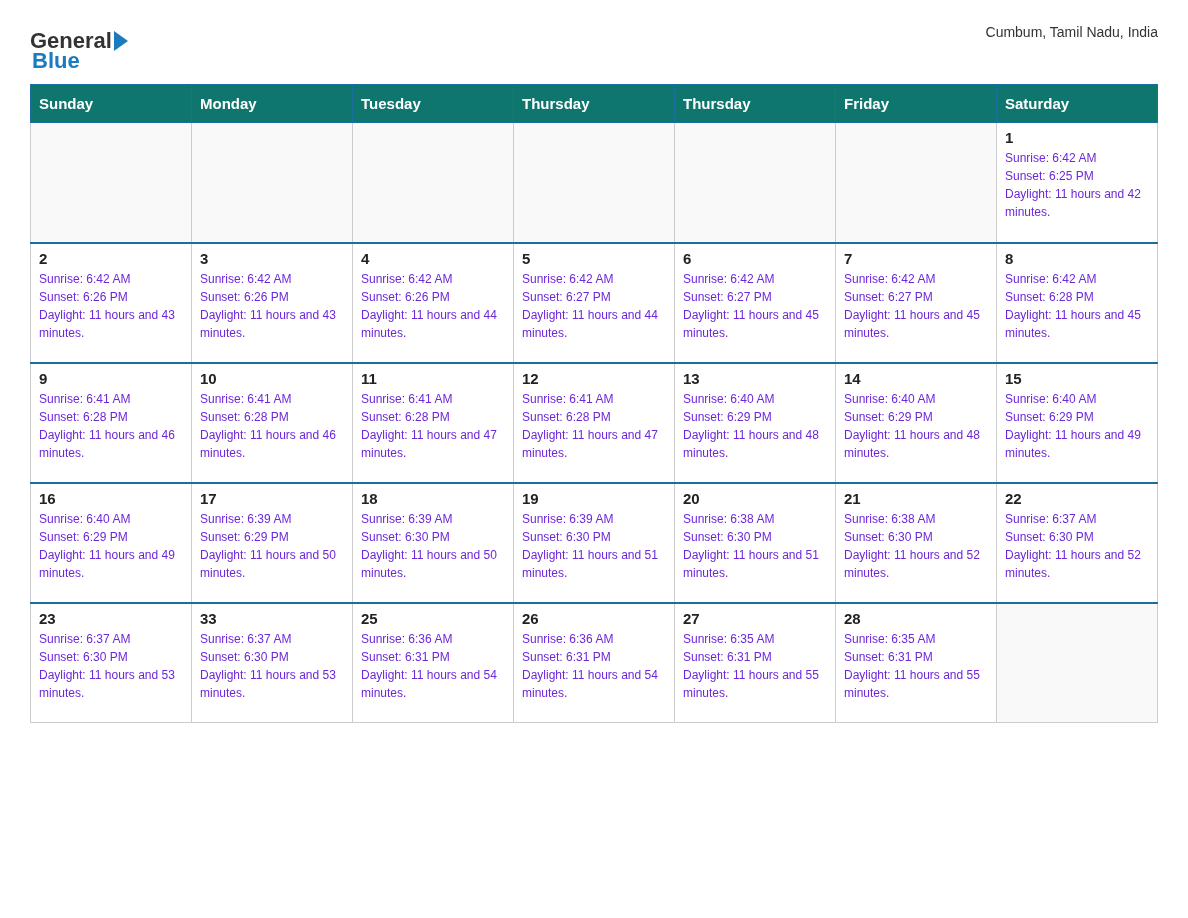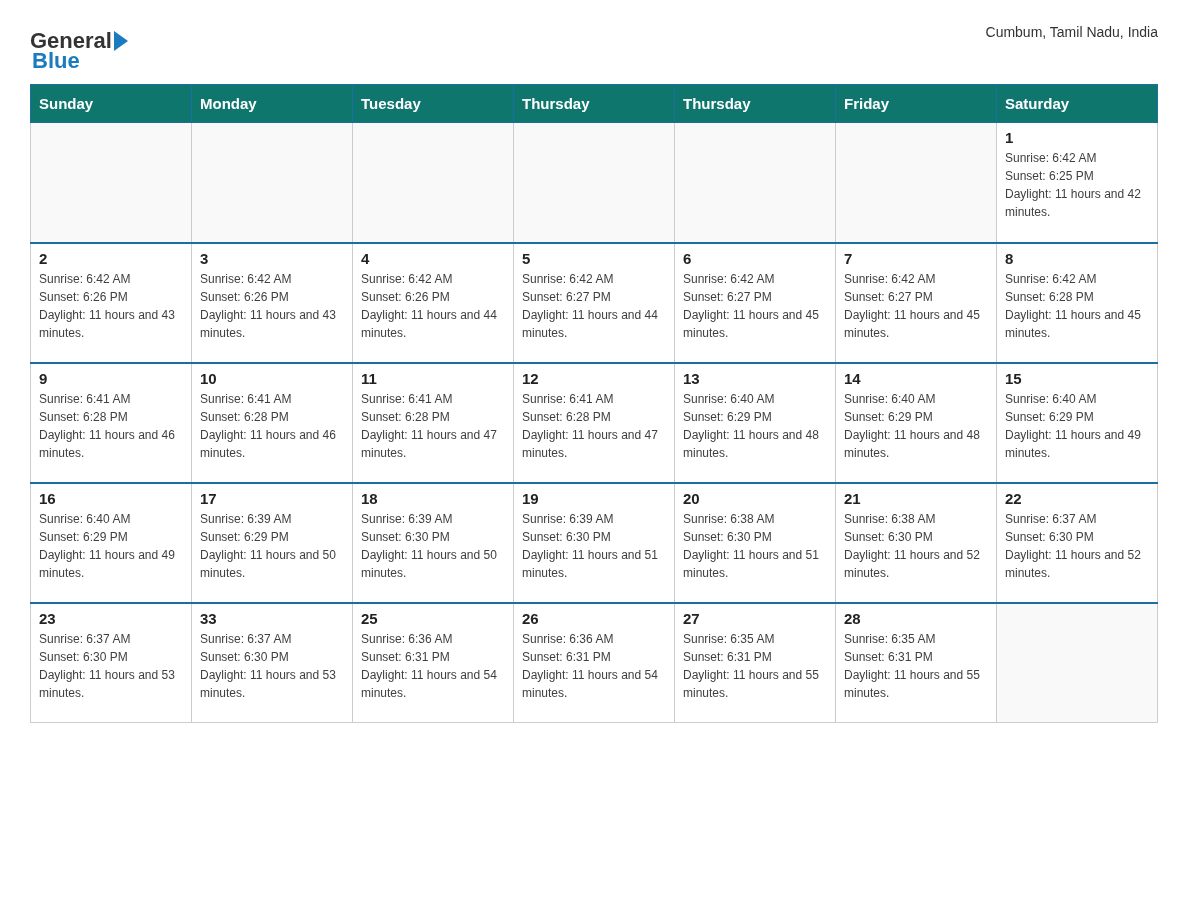--- a/index.html
+++ b/index.html
@@ -86,21 +86,21 @@
     }
     .day-number {
       font-size: 15px;
       font-weight: bold;
       display: block;
       margin-bottom: 3px;
     }
     .day-info {
       font-size: 12px;
       line-height: 1.5;
-      color: #404040;
+      color: #6d28d9;
     }
     .row-separator td {
       border-top: 2px solid #1a6fa0;
     }
   </style>
 </head>
 <body>
 
 <div class="header">
   <div class="logo">

